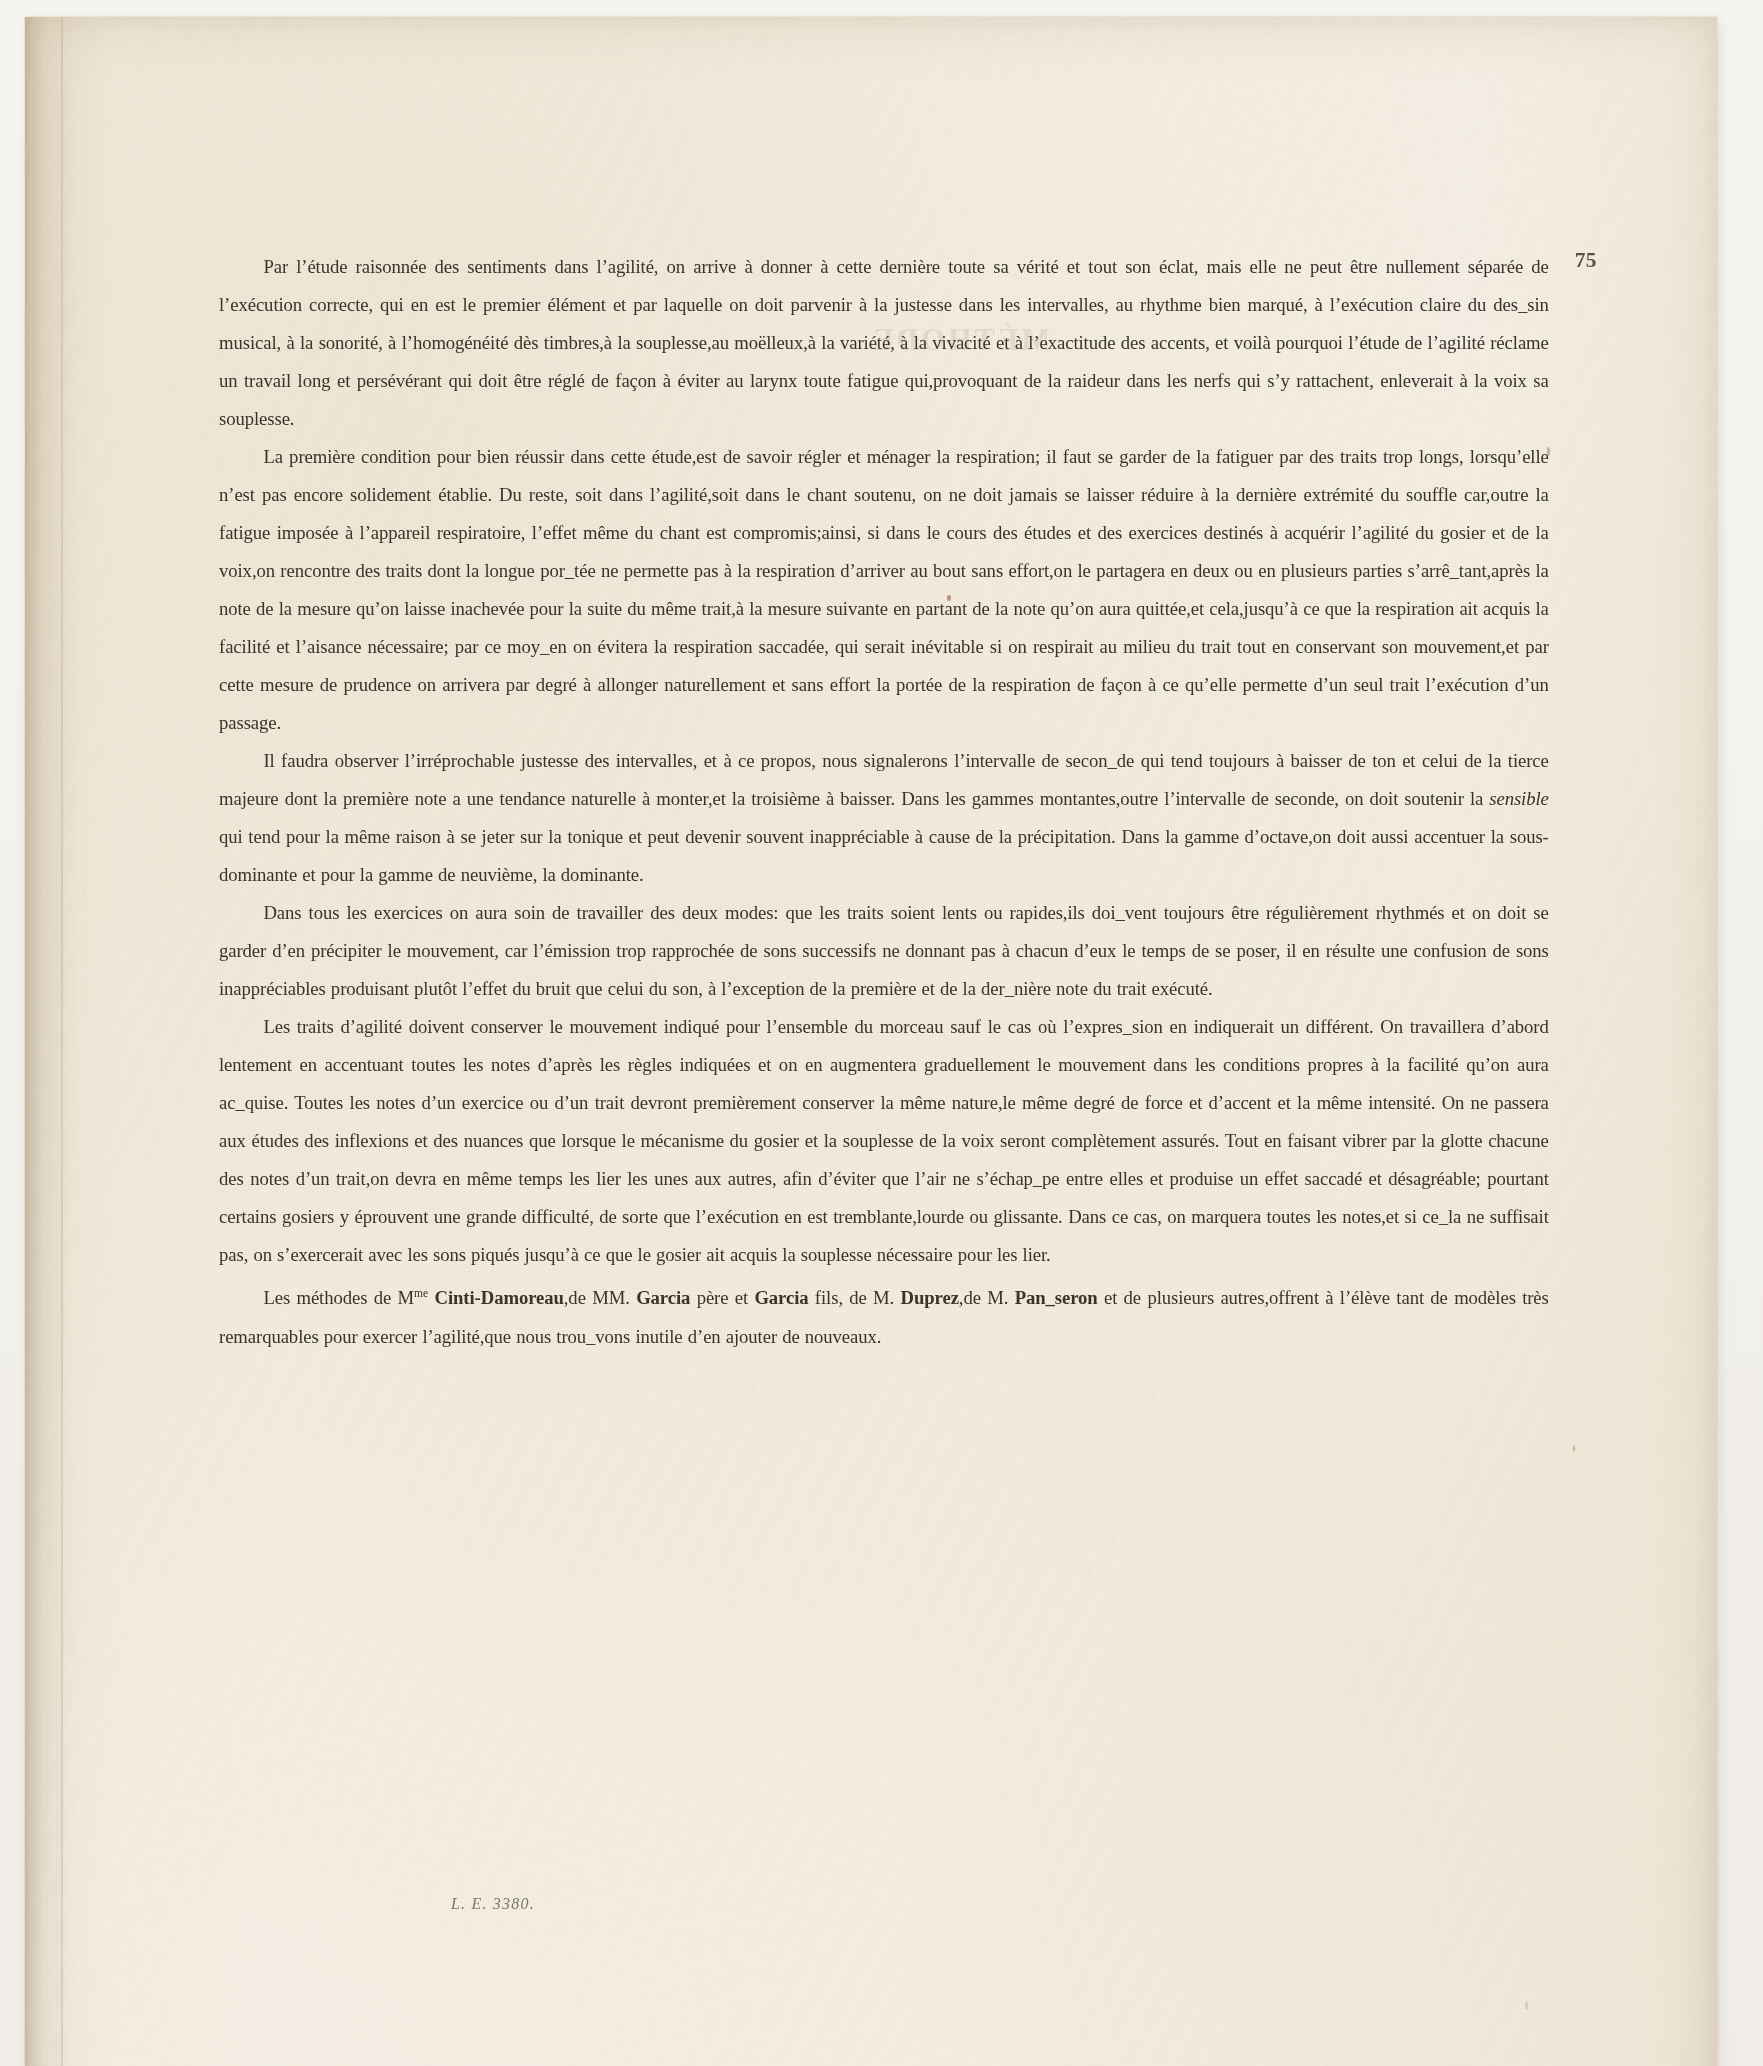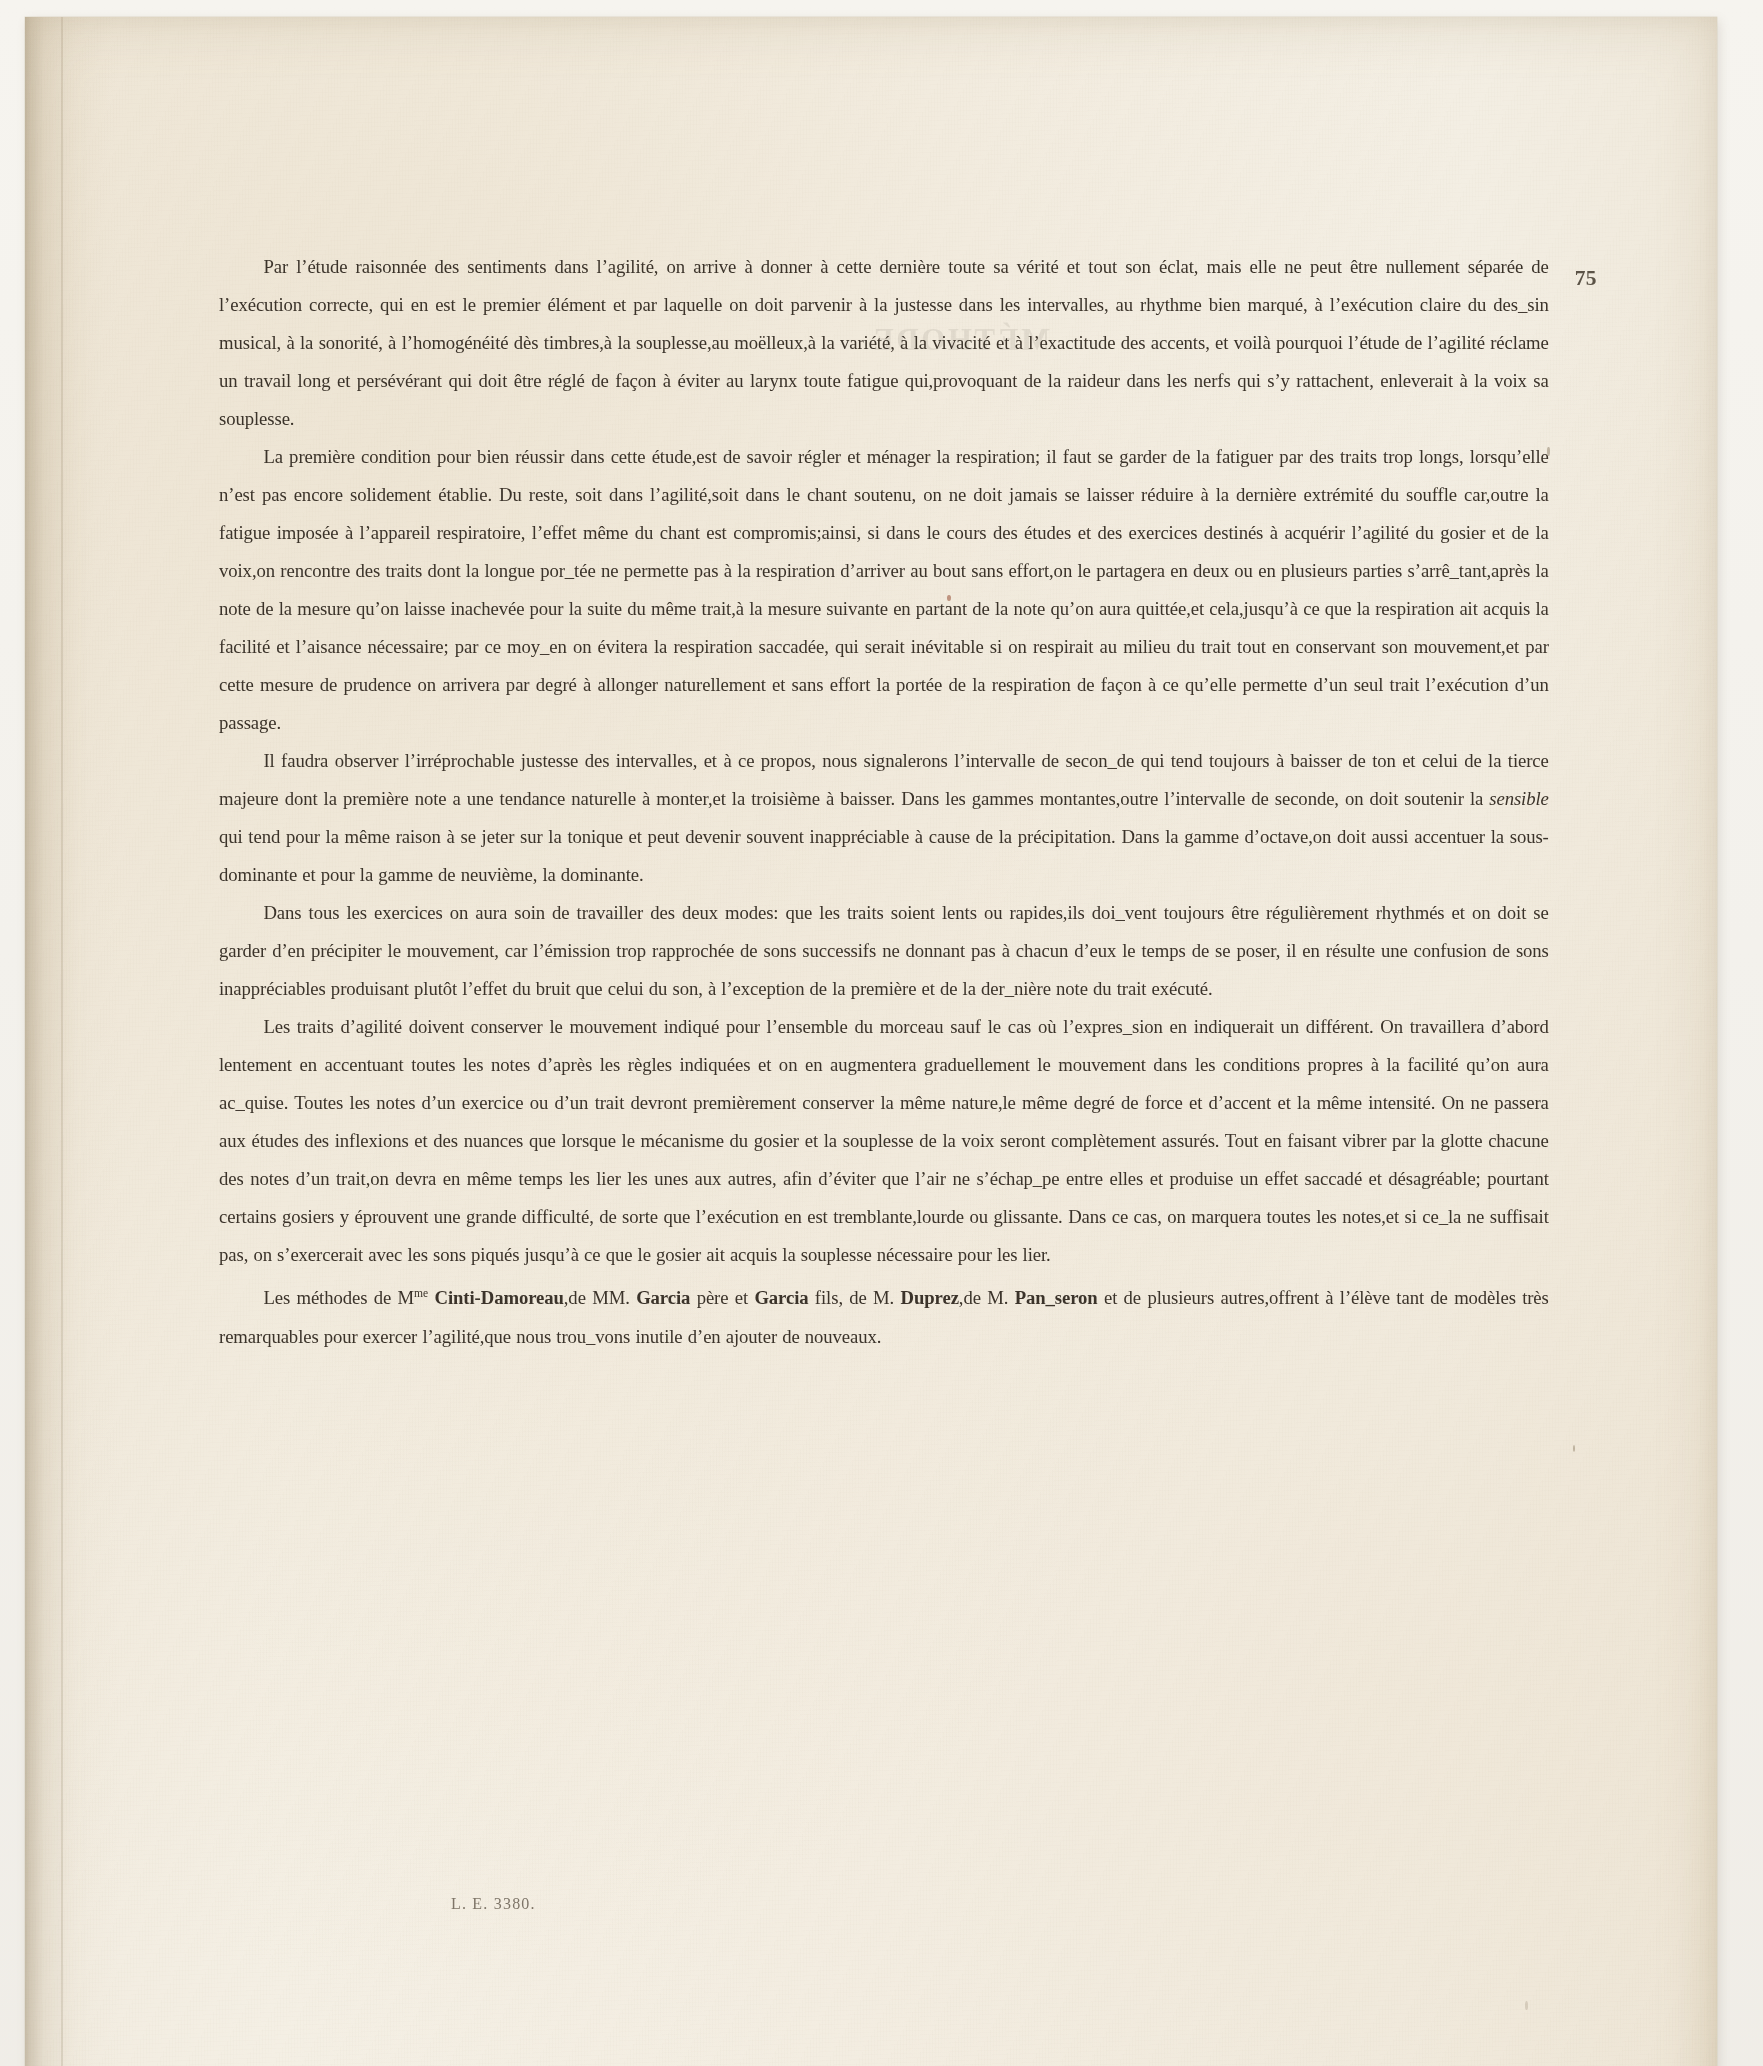--- a/index.html
+++ b/index.html
@@ -94,21 +94,20 @@
   #page-number {
     position: absolute;
     right: 0;
     top: 0;
     font-family: "Liberation Serif", serif;
     font-weight: 700;
     font-size: 21.5px;
     letter-spacing: 0.4px;
     color: #4b4337;
     opacity: .90;
-    margin-top: 18px;
   }
 
   #body-text {
   }
 
   p.para {
     margin: 0 0 0 0;
     text-align: justify;
     text-align-last: left;
     text-indent: 46px;
@@ -149,20 +148,21 @@
 
   #plate-number {
     position: absolute;
     left: 426px;
     top: 1878px;
     font-family: "Liberation Serif", serif;
     font-size: 16px;
     letter-spacing: 1.2px;
     color: #6a6053;
     opacity: .85;
+    font-style: italic;
   }
 
   
   .speck {
     position: absolute;
     background: rgba(122,104,78,0.42);
     border-radius: 50%;
     pointer-events: none;
   }
 </style>

